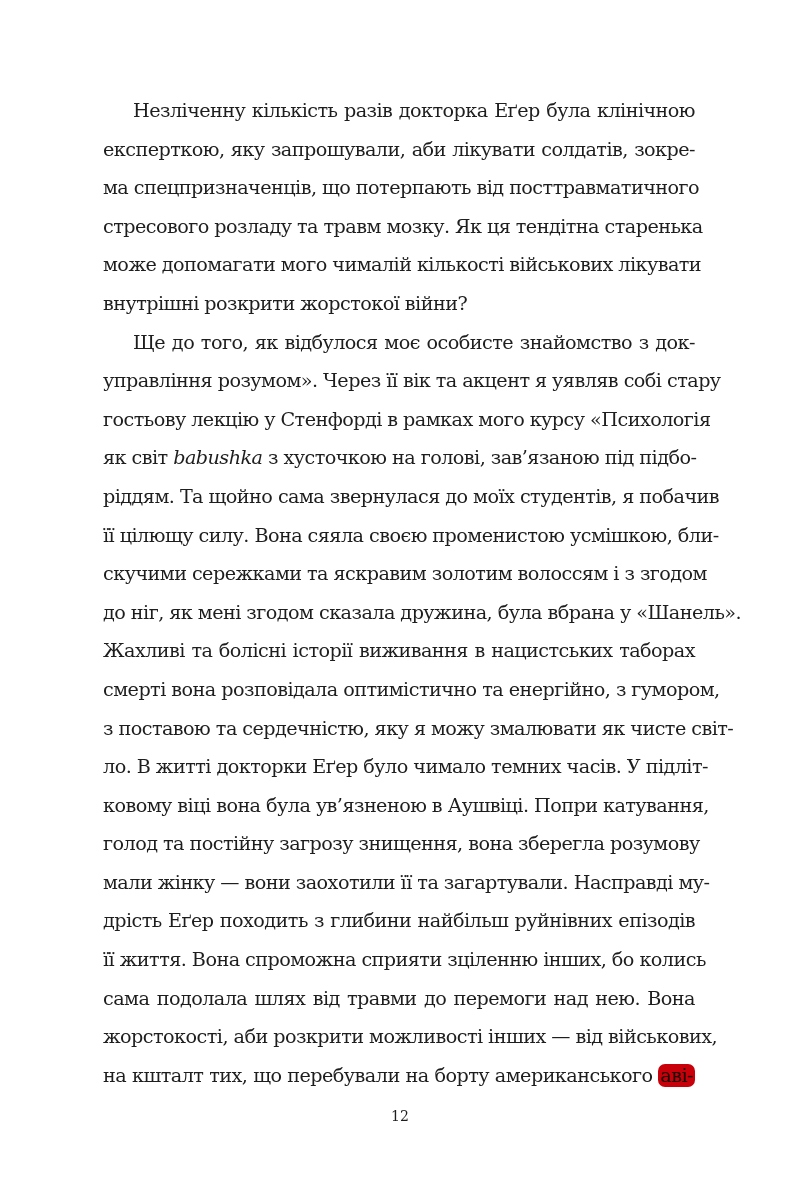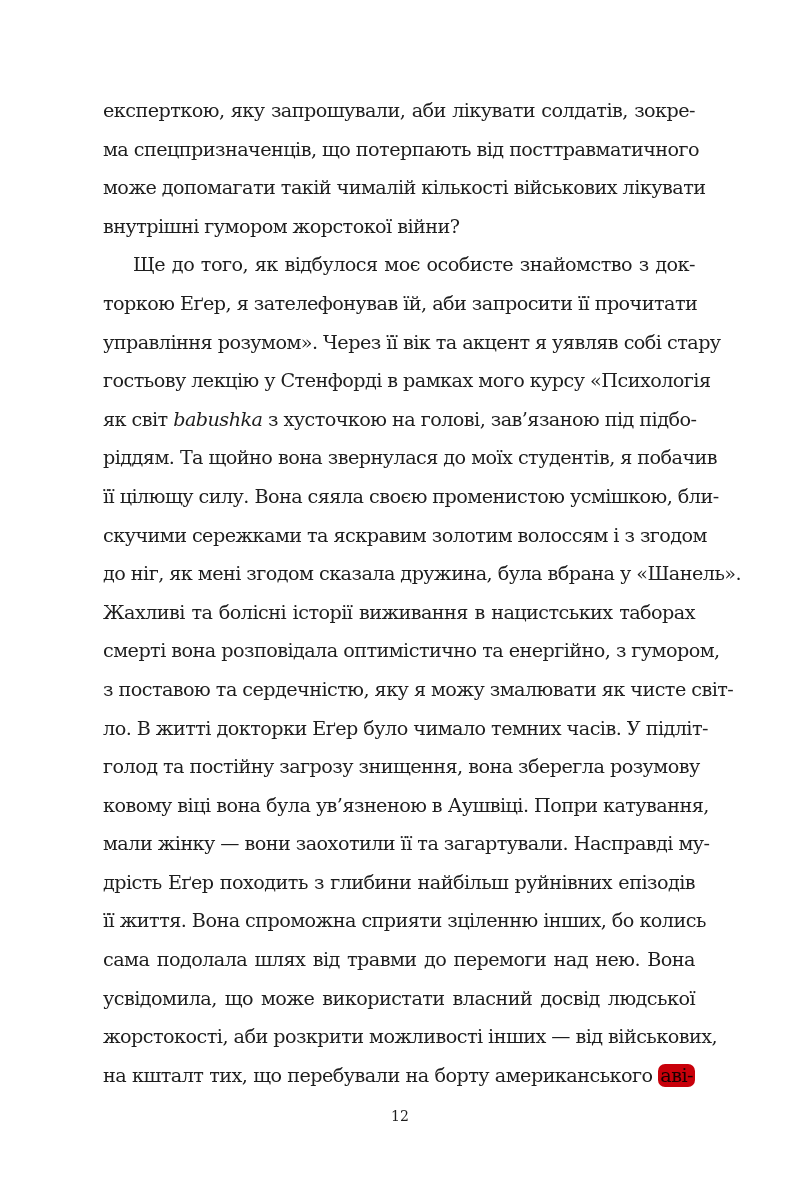--- a/index.html
+++ b/index.html
@@ -41,48 +41,48 @@
     font-family: "DejaVu Serif", serif;
     font-size: 14px;
     color: #1e1e1e;
   }
 </style>
 </head>
 <body>
 
 <div class="page">
   <div>
+    <span class="line indent">Незліченну кількість разів докторка Еґер була клінічною</span>
     <span class="line">експерткою, яку запрошували, аби лікувати солдатів, зокре-</span>
     <span class="line">ма спецпризначенців, що потерпають від посттравматичного</span>
-    <span class="line">може допомагати такій чималій кількості військових лікувати</span>
-    <span class="line last">внутрішні гумором жорстокої війни?</span>
+    <span class="line">стресового розладу та травм мозку. Як ця тендітна старенька</span>
+    <span class="line">може допомагати мого чималій кількості військових лікувати</span>
+    <span class="line last">внутрішні розкрити жорстокої війни?</span>
   </div>
   <div>
     <span class="line indent">Ще до того, як відбулося моє особисте знайомство з док-</span>
-    <span class="line">торкою Еґер, я зателефонував їй, аби запросити її прочитати</span>
     <span class="line">управління розумом». Через її вік та акцент я уявляв собі стару</span>
     <span class="line">гостьову лекцію у Стенфорді в рамках мого курсу «Психологія</span>
     <span class="line">
       <span>як світ </span><em>babushka</em><span> з хусточкою на голові, зав’язаною під підбо-</span>
     </span>
-    <span class="line">ріддям. Та щойно вона звернулася до моїх студентів, я побачив</span>
+    <span class="line">ріддям. Та щойно сама звернулася до моїх студентів, я побачив</span>
     <span class="line">її цілющу силу. Вона сяяла своєю променистою усмішкою, бли-</span>
     <span class="line">скучими сережками та яскравим золотим волоссям і з згодом</span>
     <span class="line">до ніг, як мені згодом сказала дружина, була вбрана у «Шанель».</span>
     <span class="line">Жахливі та болісні історії виживання в нацистських таборах</span>
     <span class="line">смерті вона розповідала оптимістично та енергійно, з гумором,</span>
     <span class="line">з поставою та сердечністю, яку я можу змалювати як чисте світ-</span>
     <span class="line">ло. В житті докторки Еґер було чимало темних часів. У підліт-</span>
+    <span class="line">ковому віці вона була ув’язненою в Аушвіці. Попри катування,</span>
     <span class="line">голод та постійну загрозу знищення, вона зберегла розумову</span>
-    <span class="line">ковому віці вона була ув’язненою в Аушвіці. Попри катування,</span>
     <span class="line">мали жінку — вони заохотили її та загартували. Насправді му-</span>
     <span class="line">дрість Еґер походить з глибини найбільш руйнівних епізодів</span>
     <span class="line">її життя. Вона спроможна сприяти зціленню інших, бо колись</span>
     <span class="line">сама подолала шлях від травми до перемоги над нею. Вона</span>
-    <span class="line">усвідомила, що може використати власний досвід людської</span>
     <span class="line">жорстокості, аби розкрити можливості інших — від військових,</span>
     <span class="line">
       <span>на кшталт тих, що перебували на борту американського </span><span class="hl" style="background: rgb(200, 0, 10);">аві-</span>
     </span>
 
   </div>
 </div>
 
 <div class="page-number">12</div>
 

